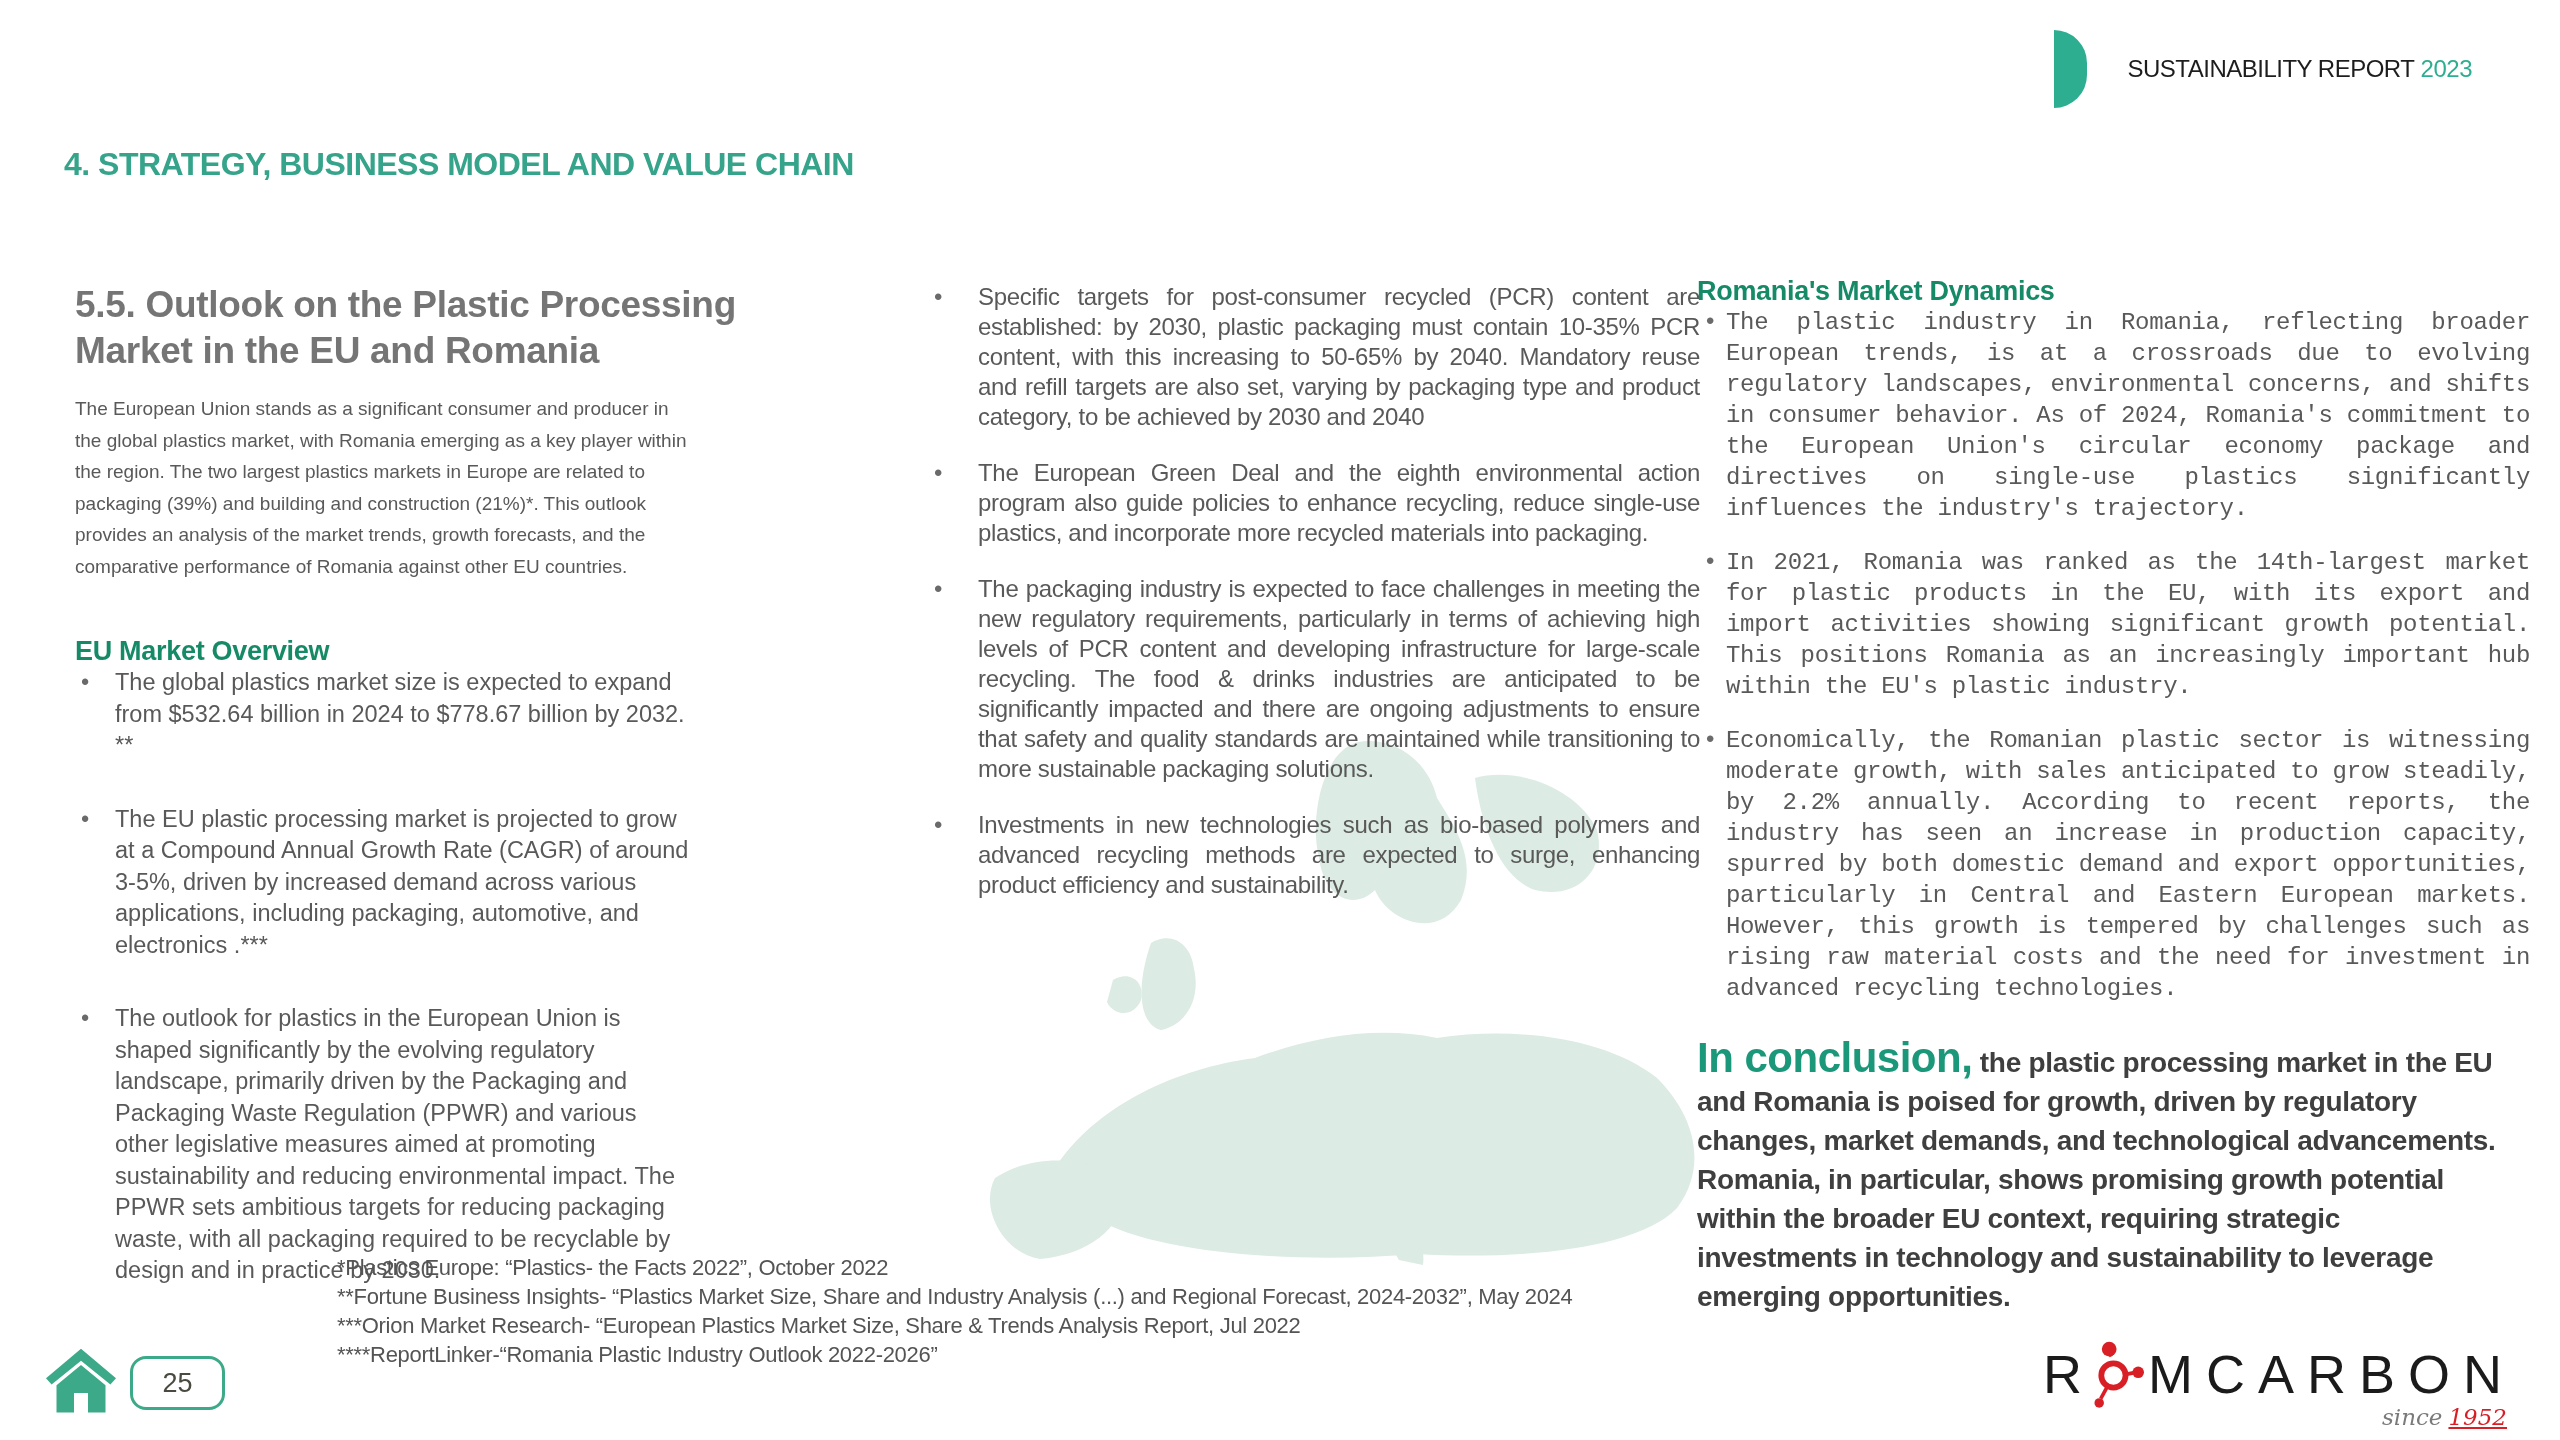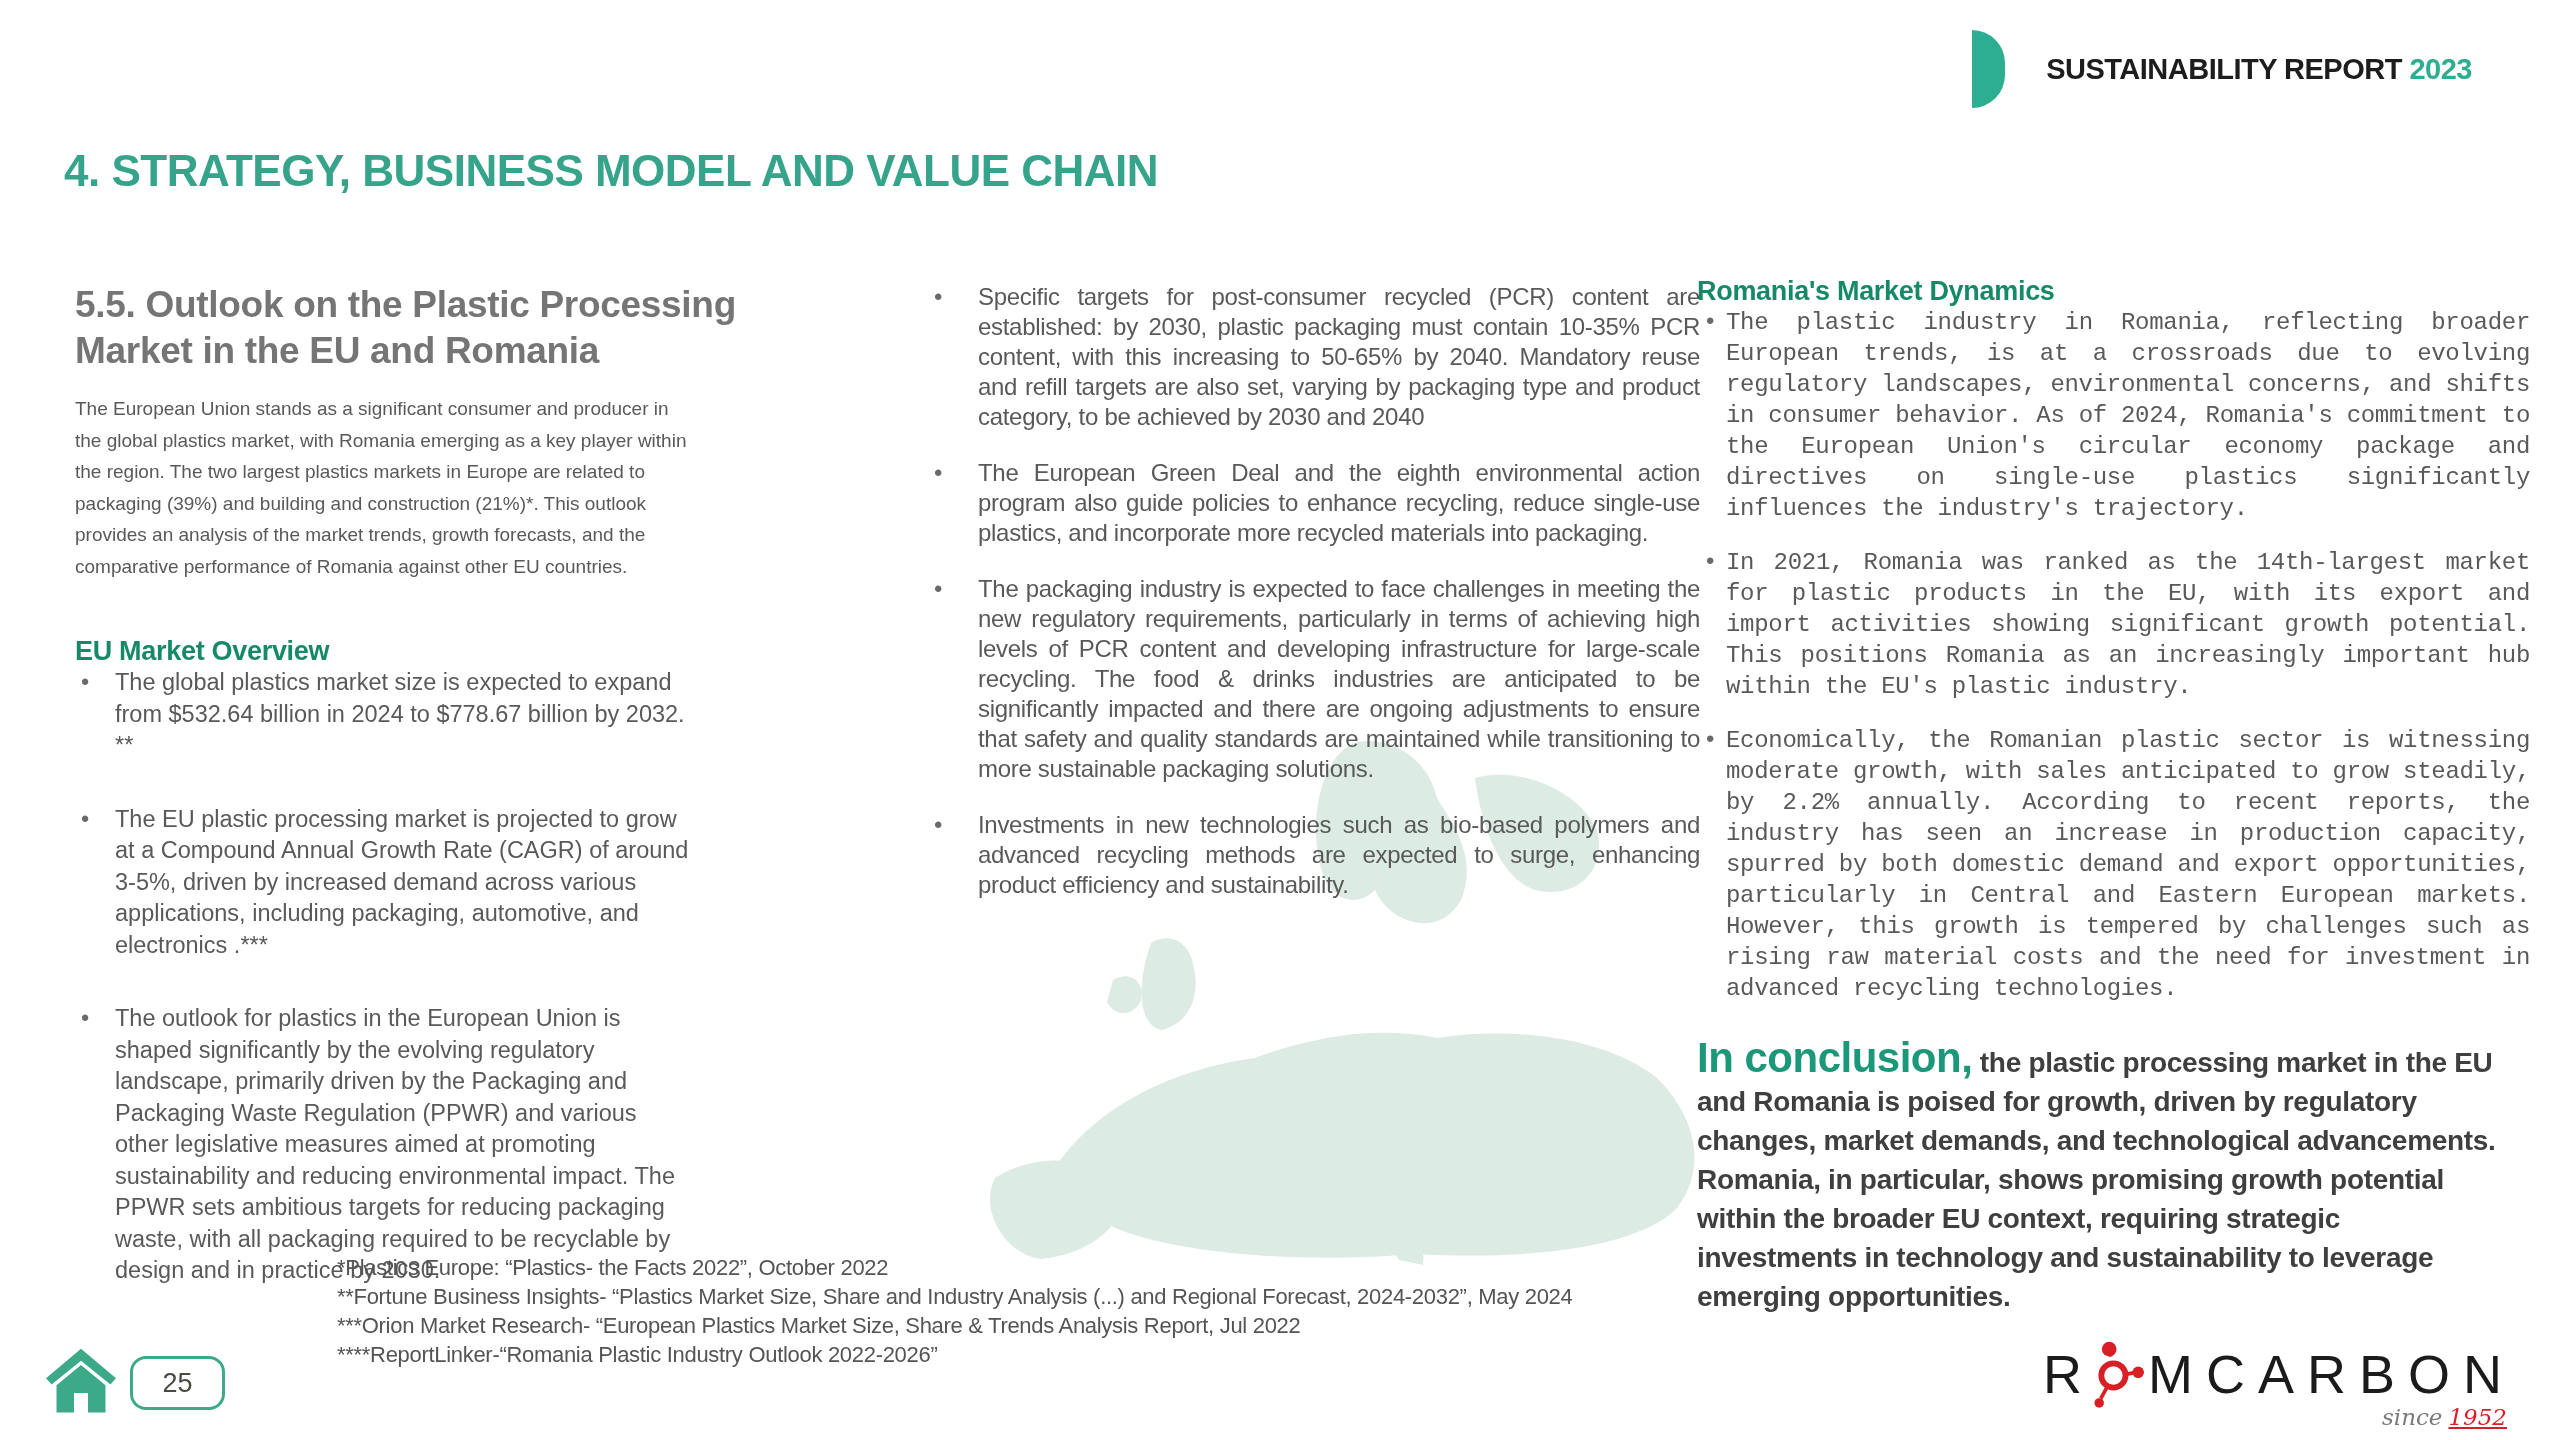--- a/index.html
+++ b/index.html
@@ -3,24 +3,24 @@
 <meta charset="utf-8">
 <style>
   html,body{margin:0;padding:0;background:#ffffff;}
   #page{
     position:relative;width:2560px;height:1440px;background:#ffffff;overflow:hidden;
     font-family:"Liberation Sans",sans-serif;color:#595959;
   }
   
   .header{position:absolute;top:30px;right:88px;display:flex;align-items:center;gap:26px;z-index:2;}
   .header-tab{width:33px;height:78px;background:#2EAE91;border-radius:0 40px 40px 0;}
-  .header-title{font-size:29px;font-weight:bold;color:#1d1d1d;letter-spacing:-0.5px;white-space:nowrap;margin-left:15px;}
+  .header-title{font-size:24px;font-weight:normal;color:#1d1d1d;letter-spacing:-0.5px;white-space:nowrap;margin-left:15px;}
   .header-title .year{color:#2EAE91;}
   
-  .page-title{position:absolute;left:64px;top:146px;font-size:44px;font-weight:bold;color:#36A48A;letter-spacing:-0.5px;z-index:2;white-space:nowrap;}
+  .page-title{position:absolute;left:64px;top:146px;font-size:32px;font-weight:bold;color:#36A48A;letter-spacing:-0.5px;z-index:2;white-space:nowrap;}
   
   .col{position:absolute;z-index:2;}
   .col-left{left:75px;top:282px;width:700px;}
   .col-mid{left:928px;top:282px;width:772px;}
   .col-right{left:1697px;top:276px;width:833px;}
   .sec-heading{font-size:37px;line-height:46px;font-weight:bold;color:#757575;letter-spacing:-0.3px;}
   .left-body{width:614px;}
   .intro{font-size:19px;line-height:31.5px;color:#595959;}
   .subhead{font-size:27px;font-weight:bold;color:#168A67;letter-spacing:-0.3px;}
   .subhead-left{margin-top:54px;}

